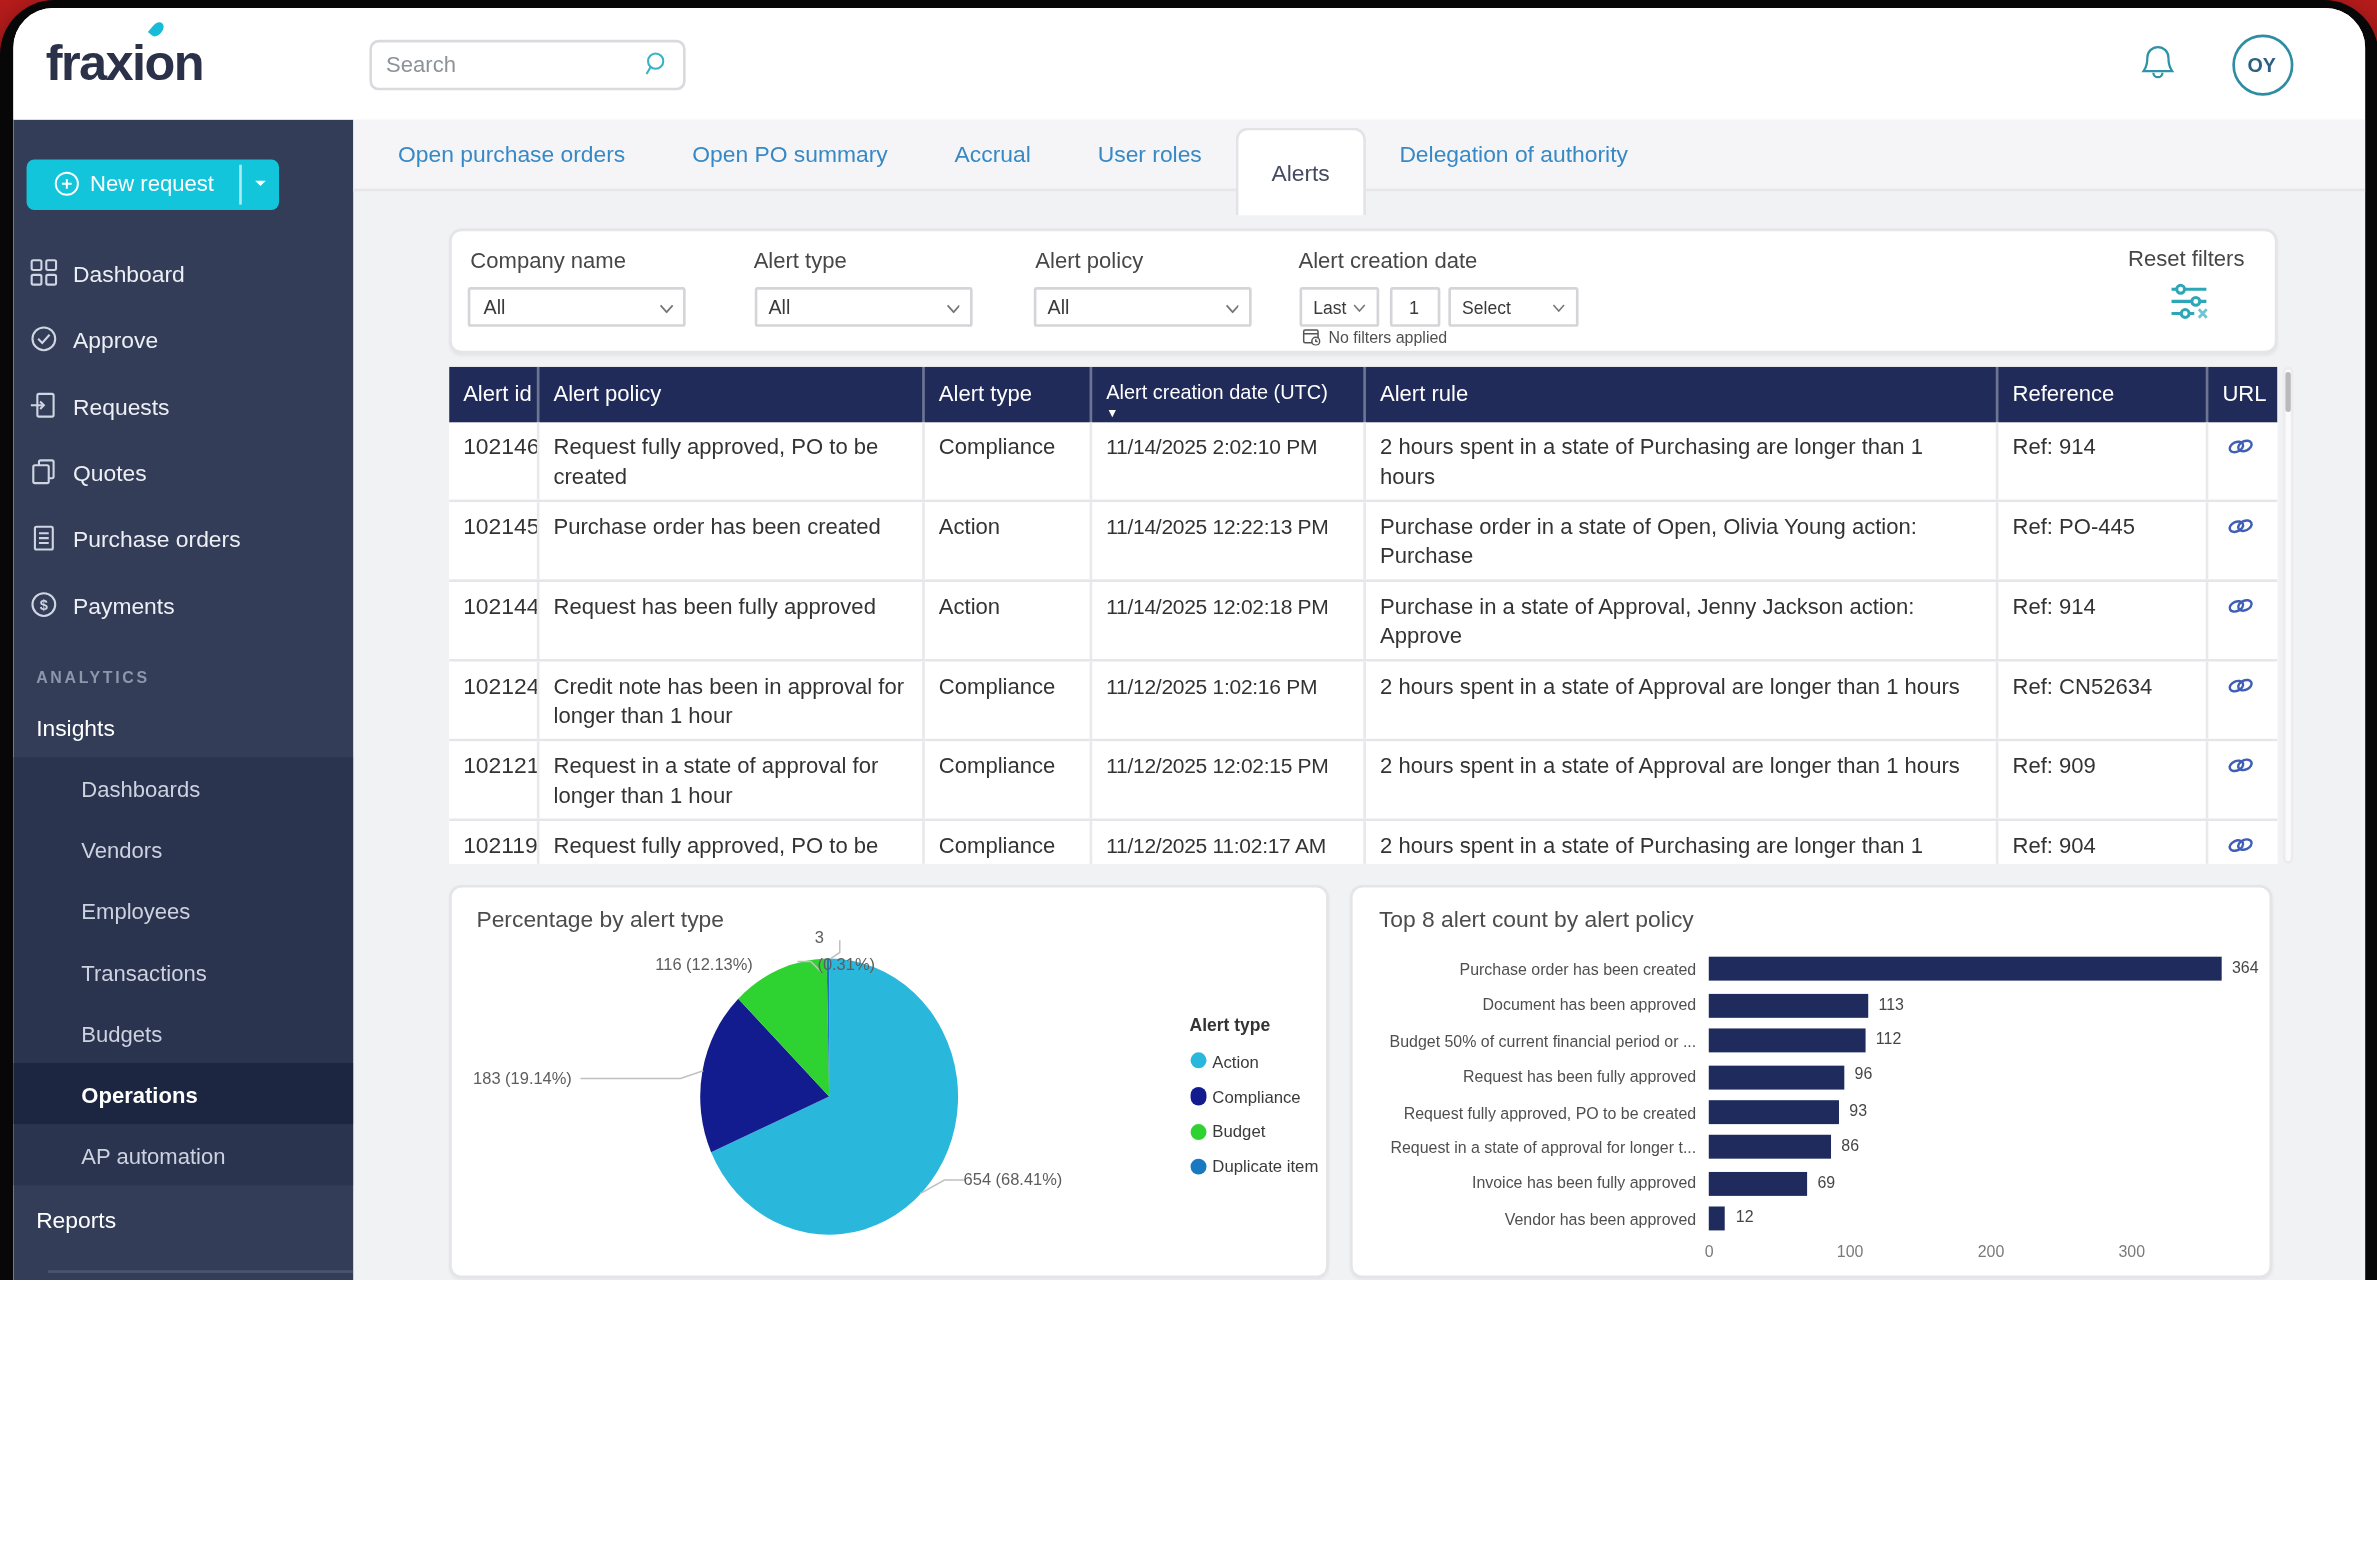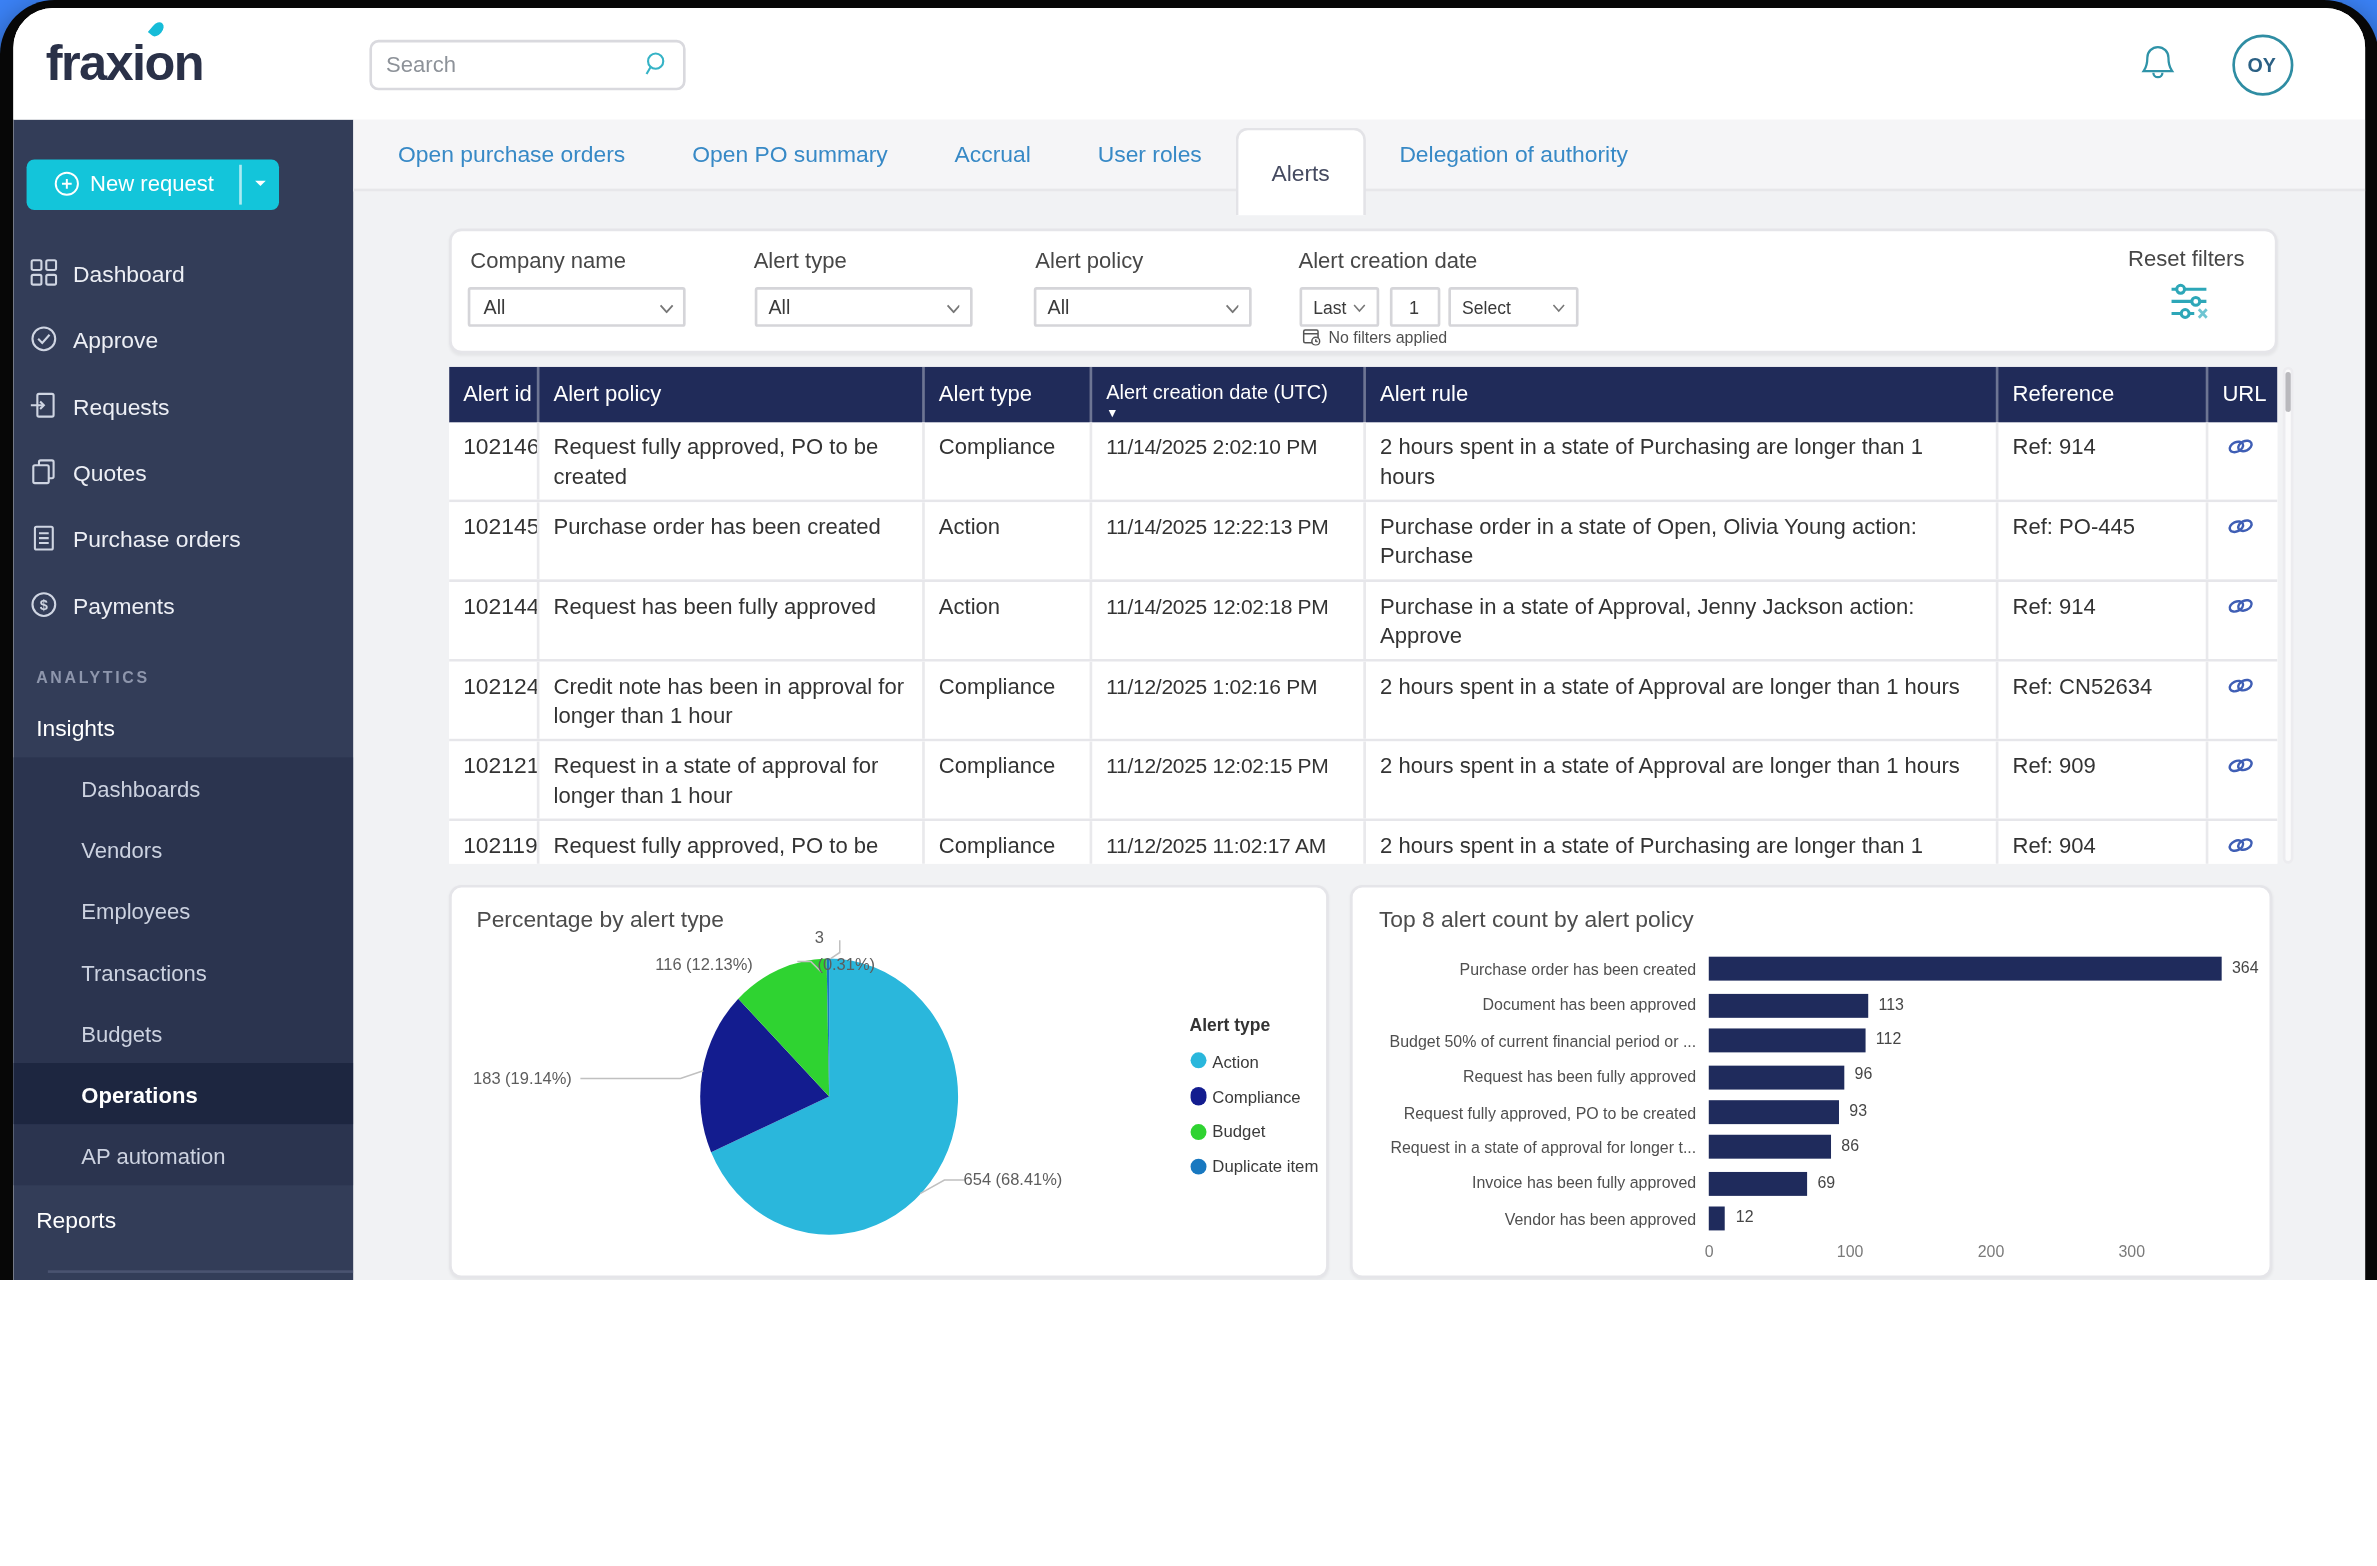--- a/index.html
+++ b/index.html
@@ -1,17 +1,17 @@
 <!DOCTYPE html>
 <html style="font-size:9px"><head>
 <meta charset="utf-8">
 <style>
   * { box-sizing: border-box; margin: 0; padding: 0; }
   body { margin: 0; background: #ffffff; font-family: "Liberation Sans", "DejaVu Sans", sans-serif; }
-  .viewport { width: 2377px; height: 1280px; overflow: hidden; position: relative; background: #3b82f6; }
+  .viewport { width: 2377px; height: 1280px; overflow: hidden; position: relative; background: #b91c1c; }
   .stage { position: absolute; left: 0; top: 0; width: 895px; height: 589px;
            transform: scale(2.6575); transform-origin: 0 0; }
   .device { position: absolute; inset: 0; background: #070707; border-radius: 20.5px;
             box-shadow: 0 4.6px 12.6px rgba(0,0,0,0.5); }
   .app { position: absolute; left: 4.6px; top: 3.4px; right: 4.6px; bottom: 3.4px; border-radius: 15px;
          background: #ffffff; overflow: hidden; display: flex; flex-direction: column; }
 
   
   .topbar { flex: 0 0 42px; background: #fff; position: relative; display: flex; align-items: center; }
   .logo { margin-left: 12.6px; font-size: 19px; font-weight: bold; color: #2a3148; letter-spacing: -0.6px; }

